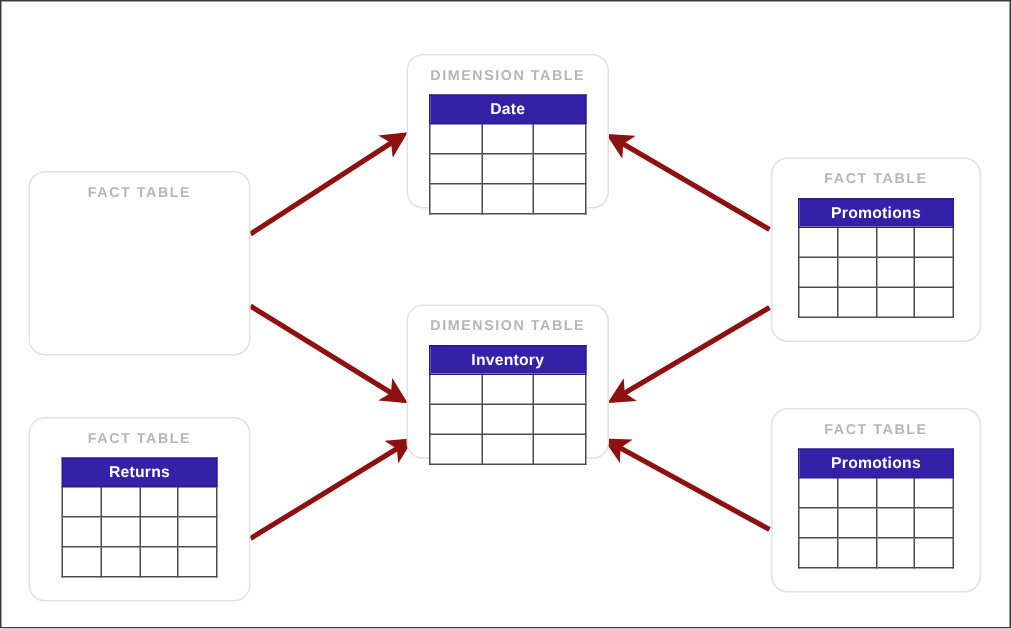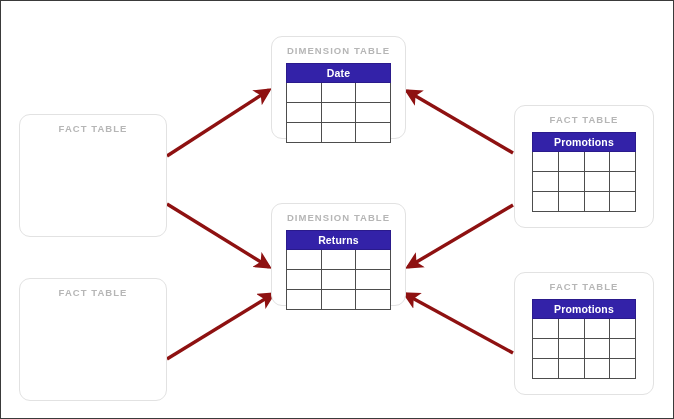--- a/index.html
+++ b/index.html
@@ -114,20 +114,45 @@
       <line x1="512" y1="352" x2="404" y2="293"></line>
     </g>
   </svg>
 
   <div class="card fact" id="card-sales">
     <div class="card-label">FACT TABLE</div>
   </div>
 
   <div class="card fact" id="card-returns">
     <div class="card-label">FACT TABLE</div>
+    <table class="tbl">
+      <tbody>
+          <tr>
+            <td class="hdr" colspan="4">Returns</td>
+          </tr>
+      <tr>
+            <td class="cell"></td>
+            <td class="cell"></td>
+            <td class="cell"></td>
+            <td class="cell"></td>
+          </tr>
+      <tr>
+            <td class="cell"></td>
+            <td class="cell"></td>
+            <td class="cell"></td>
+            <td class="cell"></td>
+          </tr>
+      <tr>
+            <td class="cell"></td>
+            <td class="cell"></td>
+            <td class="cell"></td>
+            <td class="cell"></td>
+          </tr>
+    </tbody>
+      </table>
   </div>
 
   <div class="card fact" id="card-promotions">
     <div class="card-label">FACT TABLE</div>
     <table class="tbl">
       <tbody>
           <tr>
             <td class="hdr" colspan="4">Promotions</td>
           </tr>
       <tr>
@@ -205,21 +230,21 @@
           </tr>
     </tbody>
       </table>
   </div>
 
   <div class="card dim" id="card-products">
     <div class="card-label">DIMENSION TABLE</div>
     <table class="tbl">
       <tbody>
           <tr>
-            <td class="hdr" colspan="3">Returns</td>
+            <td class="hdr" colspan="3">Inventory</td>
           </tr>
       <tr>
             <td class="cell"></td>
             <td class="cell"></td>
             <td class="cell"></td>
           </tr>
       <tr>
             <td class="cell"></td>
             <td class="cell"></td>
             <td class="cell"></td>

